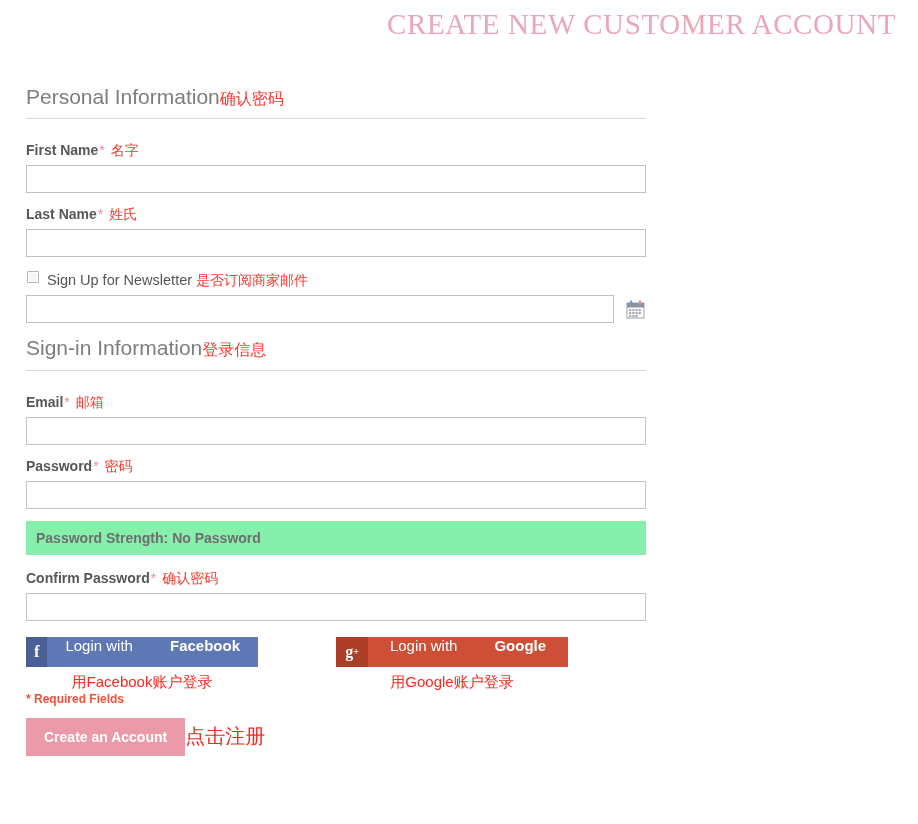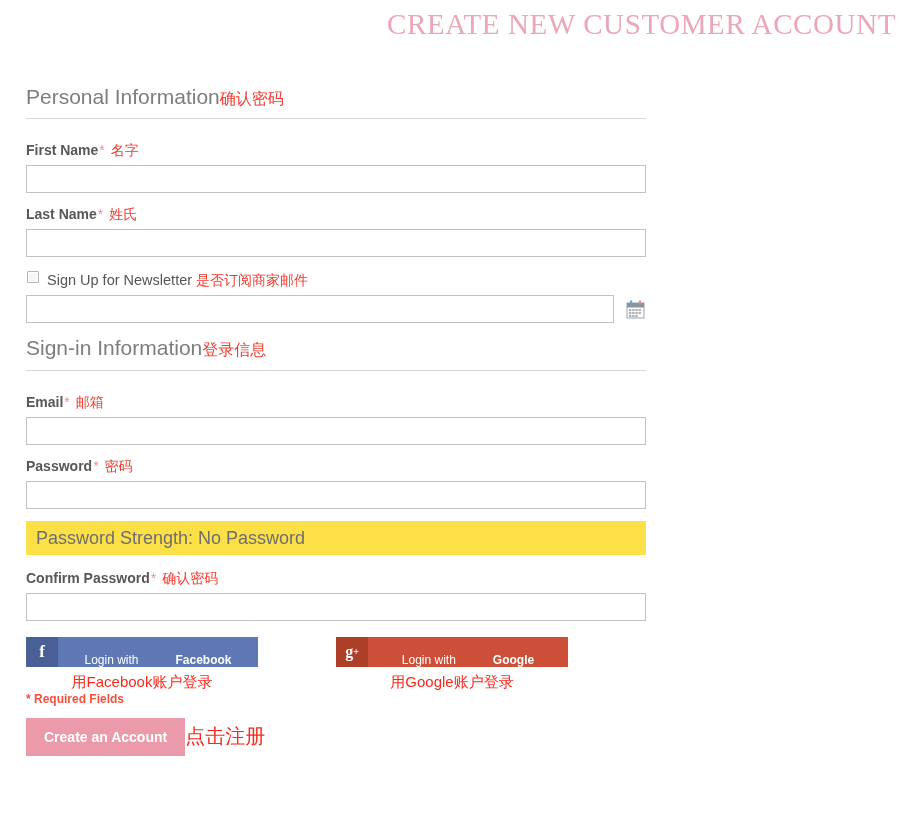--- a/index.html
+++ b/index.html
@@ -120,24 +120,24 @@
   .cal-icon {
     margin-left: 12px;
     width: 19px; height: 19px;
     flex: 0 0 auto;
     cursor: pointer;
   }
 
   
   .pw-strength {
     width: 620px;
-    background: #fde047;
+    background: #86efac;
     color: #6e6e6e;
-    font-size: 18px;
-    font-weight: normal;
+    font-size: 14px;
+    font-weight: bold;
     padding: 8px 10px;
     margin-bottom: 14px;
     line-height: 18px;
   }
 
   
   .social-row {
     display: flex;
     margin-top: 16px;
     align-items: flex-start;
@@ -159,24 +159,24 @@
     align-items: center;
     justify-content: center;
     color: #ffffff;
     font-size: 17px;
     font-family: "Liberation Serif", serif;
     font-weight: bold;
   }
   .social-btn .txt {
     flex: 1 1 auto;
     display: flex;
-    align-items: flex-end;
+    align-items: flex-start;
     justify-content: center;
     color: #ffffff;
-    font-size: 12px;
+    font-size: 15px;
     padding: 0 18px;
     white-space: nowrap;
     gap: 33px;
   }
   .social-btn .txt b { padding-left: 4px; }
   .fb { width: 232px; background: #5d78b5; }
   .fb .ico { background: #4a5f96; }
   .gg { width: 232px; background: #cd4f37; }
   .gg .ico { background: #ad3e28; font-size: 16px; }
   .gg .ico sup { font-size: 10px; vertical-align: top; line-height: 1; }

